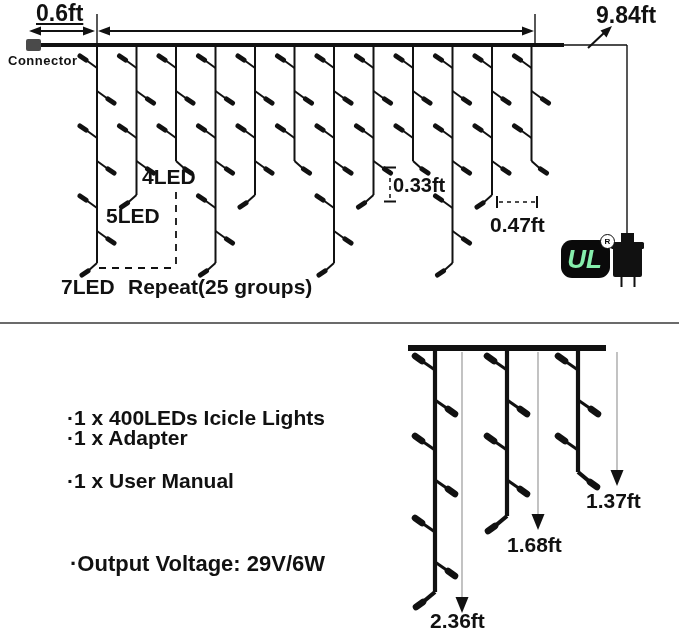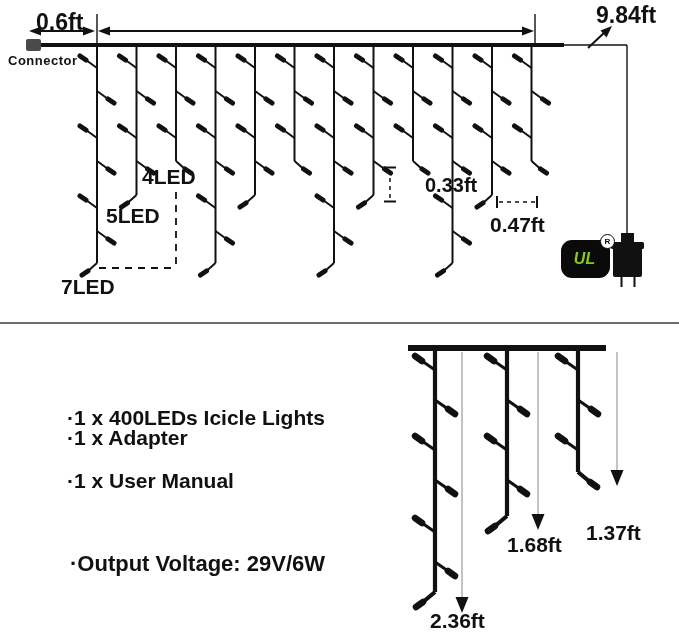--- a/index.html
+++ b/index.html
@@ -23,21 +23,21 @@
   .b6{stroke:#111;stroke-width:6.5;fill:none;stroke-linecap:round;}
   .dash{stroke:#111;stroke-width:1.8;fill:none;stroke-dasharray:7 6;}
   .dashf{stroke:#111;stroke-width:1.5;fill:none;stroke-dasharray:4 4;}
   .gray{stroke:#a9a9a9;stroke-width:1.4;fill:none;}
   .fill{fill:#111;stroke:none;}
   
   #ul-badge{
     position:absolute;left:561px;top:240px;width:49px;height:38px;
     background:#0a0a0a;border-radius:11px;display:flex;align-items:center;justify-content:center;
   }
-  #ul-badge .ul-text{color:#84cc16;font-weight:bold;font-style:italic;font-size:16px;line-height:1;transform:translateX(-1px);}
+  #ul-badge .ul-text{color:#86efac;font-weight:bold;font-style:italic;font-size:26px;line-height:1;transform:translateX(-1px);}
   #ul-badge .reg{
     position:absolute;right:-5px;top:-6px;width:13px;height:13px;border-radius:50%;
     background:#fff;border:1.6px solid #0a0a0a;color:#0a0a0a;
     font-size:8px;font-weight:bold;display:flex;align-items:center;justify-content:center;font-style:normal;
   }
 </style>
 </head>
 <body>
 
 <div id="stage">
@@ -207,36 +207,37 @@
       <line x1="462" y1="352" x2="462" y2="598" class="gray"></line>
       <polygon class="fill" points="462,613 455.5,597 468.5,597"></polygon>
       <line x1="538" y1="352" x2="538" y2="516" class="gray"></line>
       <polygon class="fill" points="538,530 531.5,514 544.5,514"></polygon>
       <line x1="617" y1="352" x2="617" y2="472" class="gray"></line>
       <polygon class="fill" points="617,486 610.5,470 623.5,470"></polygon>
     </g>
   </svg>
 
   <div class="lbl sz13" style="left:8px;top:54px;">Connector</div>
-  <div class="lbl sz23" style="left:36px;top:10px;">0.6ft</div>
+  <div class="lbl sz23" style="left:36px;top:1px;text-decoration:underline;">0.6ft</div>
   <div class="lbl sz23" style="left:596px;top:3px;">9.84ft</div>
   <div class="lbl sz21" style="left:142px;top:166px;">4LED</div>
   <div class="lbl sz21" style="left:106px;top:205px;">5LED</div>
   <div class="lbl sz21" style="left:61px;top:276px;">7LED</div>
-  <div class="lbl sz20" style="left:393px;top:175px;margin-left:32px;">0.33ft</div>
+  <div class="lbl sz21" style="left:128px;top:276px;">Repeat(25 groups)</div>
+  <div class="lbl sz20" style="left:393px;top:175px;">0.33ft</div>
   <div class="lbl sz21" style="left:490px;top:214px;">0.47ft</div>
 
   <div id="ul-badge">
     <span class="ul-text">UL</span>
     <span class="reg">R</span>
   </div>
 
   <div class="lbl sz21" style="left:67px;top:407px;">·1 x 400LEDs Icicle Lights</div>
   <div class="lbl sz21" style="left:67px;top:415px;margin-top:12px;">·1 x Adapter</div>
   <div class="lbl sz21" style="left:67px;top:470px;">·1 x User Manual</div>
 
   <div class="lbl sz22" style="left:70px;top:552px;">·Output Voltage: 29V/6W</div>
 
   <div class="lbl sz21" style="left:430px;top:610px;">2.36ft</div>
   <div class="lbl sz21" style="left:507px;top:534px;">1.68ft</div>
-  <div class="lbl sz21" style="left:586px;top:490px;margin-top:32px;">1.37ft</div>
+  <div class="lbl sz21" style="left:586px;top:490px;">1.37ft</div>
 
 </div>
 
 </body></html>

